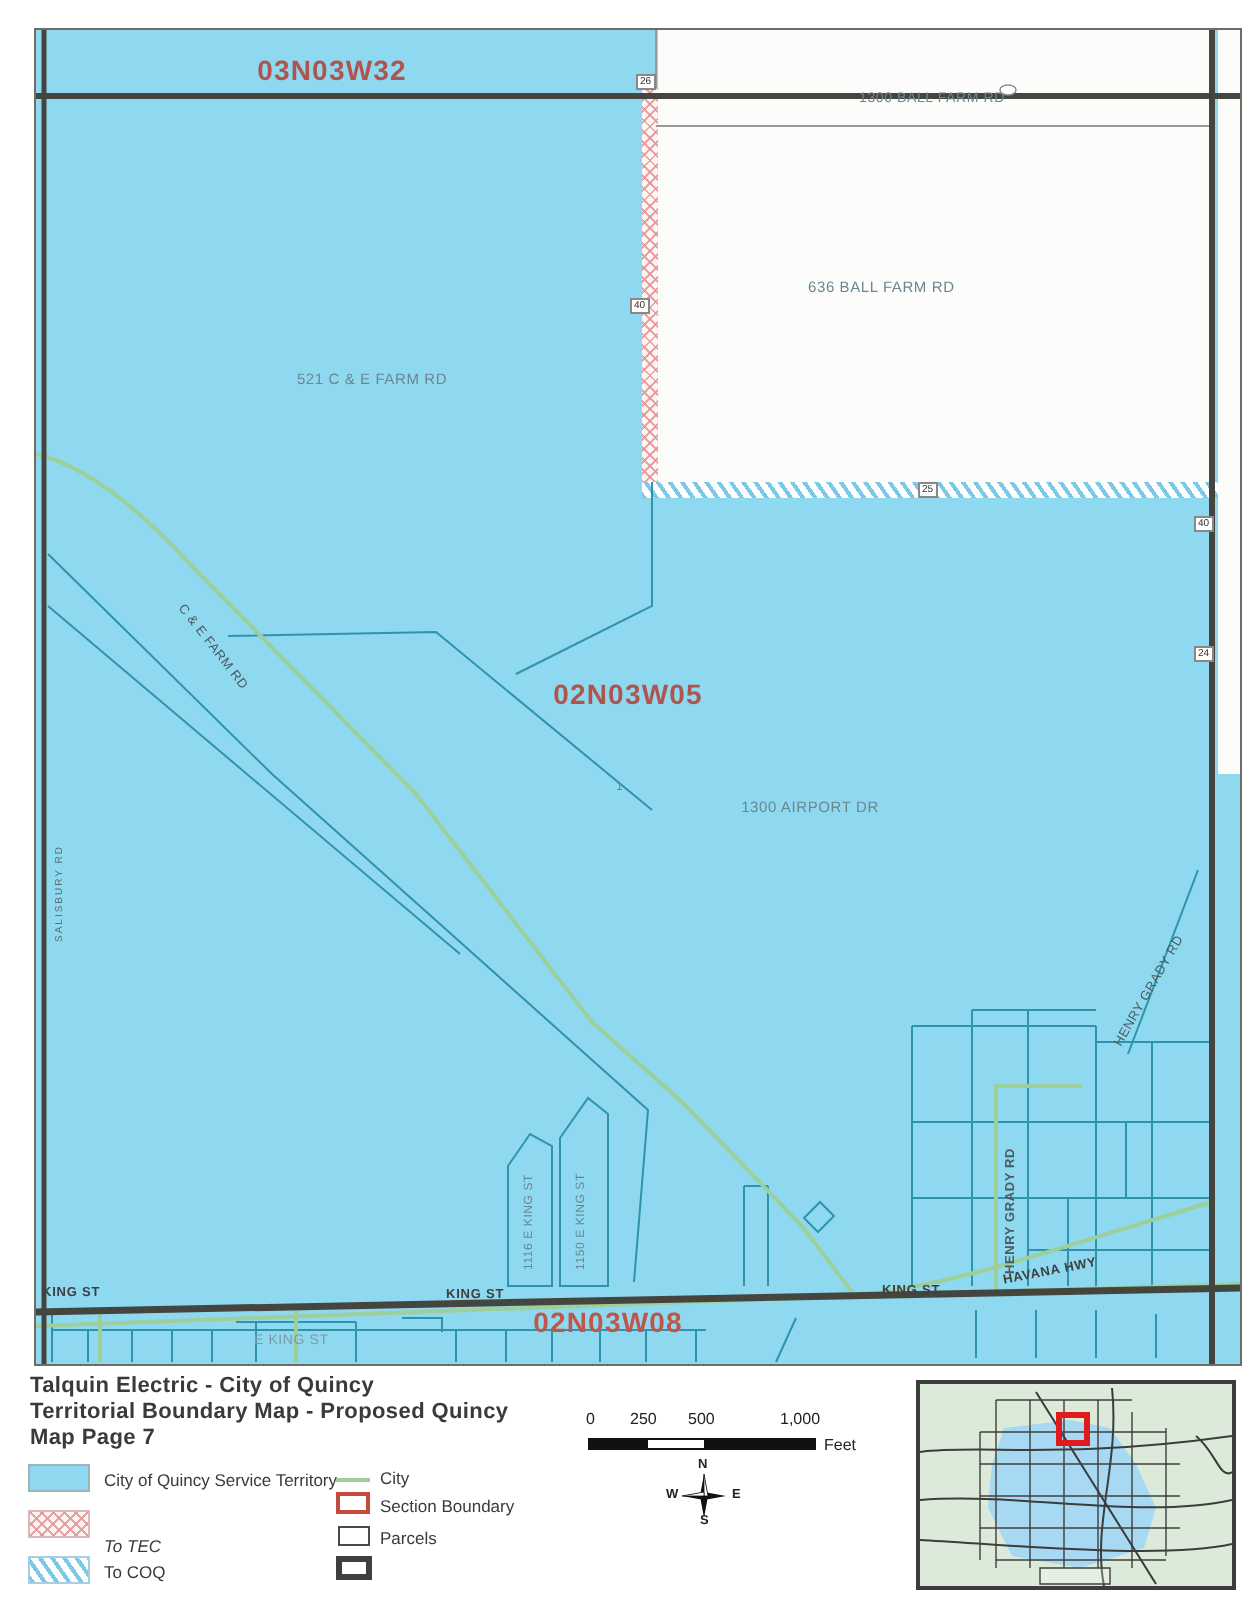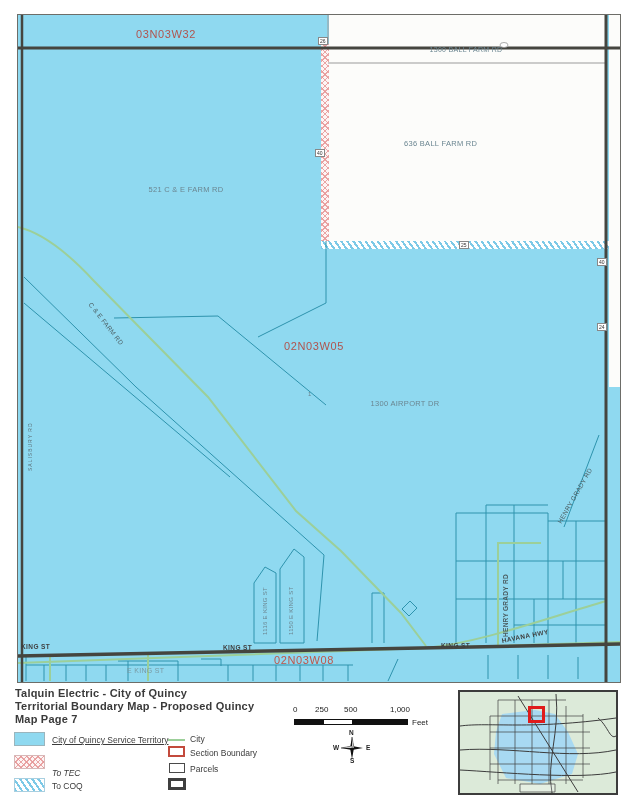--- a/index.html
+++ b/index.html
@@ -17,21 +17,21 @@
   .tec-hatch{
     background:
       repeating-linear-gradient(45deg,rgba(230,150,150,.85) 0 1px,transparent 1px 4px),
       repeating-linear-gradient(-45deg,rgba(230,150,150,.85) 0 1px,transparent 1px 4px),
       #fdf4f4;
   }
   .coq-hatch{
     background:repeating-linear-gradient(55deg,#7cc9e7 0 2px,#ffffff 2px 5px);
   }
   .lbl{position:absolute;white-space:nowrap;line-height:1.1;}
-  .sec-lbl{font-size:11px;color:#b0544e;letter-spacing:.6px;font-weight:400;}
+  .sec-lbl{font-size:14px;color:#b0544e;letter-spacing:.6px;font-weight:700;}
   .gray-lbl{font-size:7px;color:#6b8691;letter-spacing:.3px;}
   .road-lbl{font-size:6.5px;color:#4a5c60;font-weight:700;letter-spacing:.3px;}
   .king-lbl{font-size:6.5px;color:#3f3f3f;font-weight:700;letter-spacing:.4px;}
   .chip{
     position:absolute;font-size:5px;color:#333;background:#fff;
     border:.5px solid #888;padding:0 1px;line-height:1.2;
   }
   .rot{transform-origin:0 0;}
   
   .title-line{position:absolute;left:15px;font-size:11px;font-weight:700;color:#3a3a3a;letter-spacing:.2px;}
@@ -134,21 +134,21 @@
   <span class="chip" style="left:441px;top:226px;">25</span>
   <span class="chip" style="left:579px;top:243px;">40</span>
   <span class="chip" style="left:579px;top:308px;">24</span>
 </div>
 
 <div class="title-line" style="top:687px;">Talquin Electric - City of Quincy</div>
 <div class="title-line" style="top:700px;">Territorial Boundary Map - Proposed Quincy</div>
 <div class="title-line" style="top:713px;">Map Page 7</div>
 
 <div class="sw sw-blue" style="left:14px;top:732px;width:31px;height:14px;"></div>
-<div class="leg-lbl" style="left:52px;top:735px;text-decoration:underline;">City of Quincy Service Territory</div>
+<div class="leg-lbl" style="left:52px;top:735px;">City of Quincy Service Territory</div>
 <div class="sw tec-hatch" style="left:14px;top:755px;width:31px;height:14px;border:.5px solid #d8b8b8;"></div>
 <div class="leg-lbl" style="left:52px;top:768px;font-style:italic;">To TEC</div>
 <div class="sw coq-hatch" style="left:14px;top:778px;width:31px;height:14px;border:.5px solid #a8cfe0;"></div>
 <div class="leg-lbl" style="left:52px;top:781px;">To COQ</div>
 
 <div class="sw sw-line" style="left:168px;top:739px;width:17px;"></div>
 <div class="leg-lbl" style="left:190px;top:734px;">City</div>
 <div class="sw sw-section" style="left:168px;top:746px;width:17px;height:11px;"></div>
 <div class="leg-lbl" style="left:190px;top:748px;">Section Boundary</div>
 <div class="sw sw-parcel" style="left:169px;top:763px;width:16px;height:10px;"></div>

